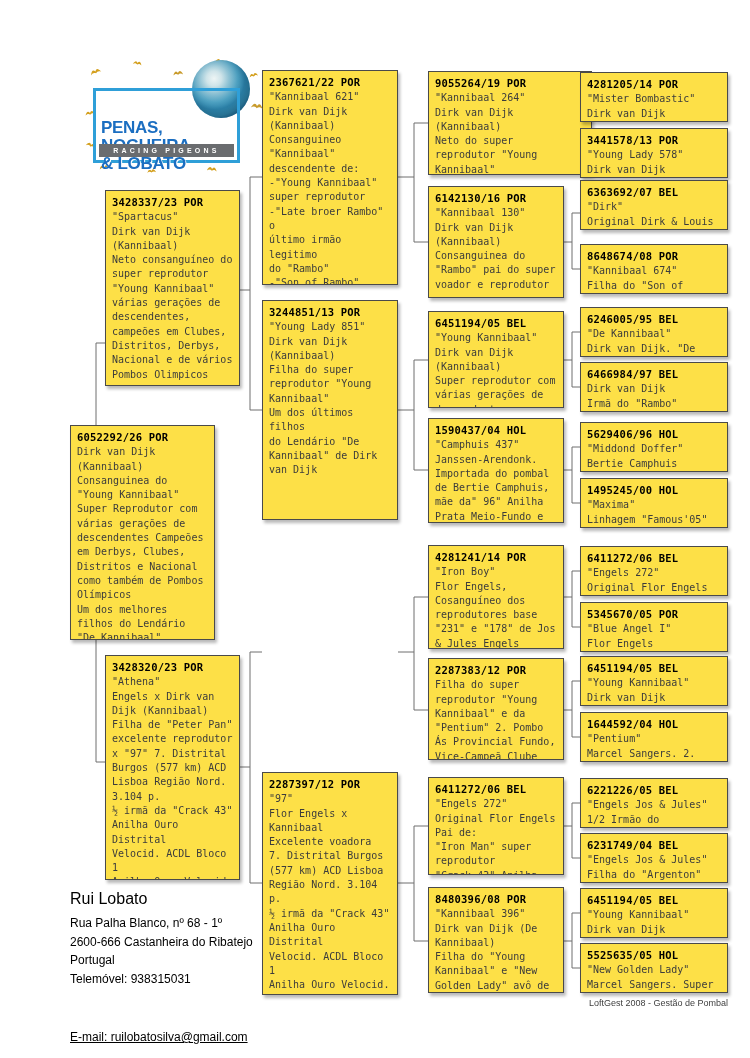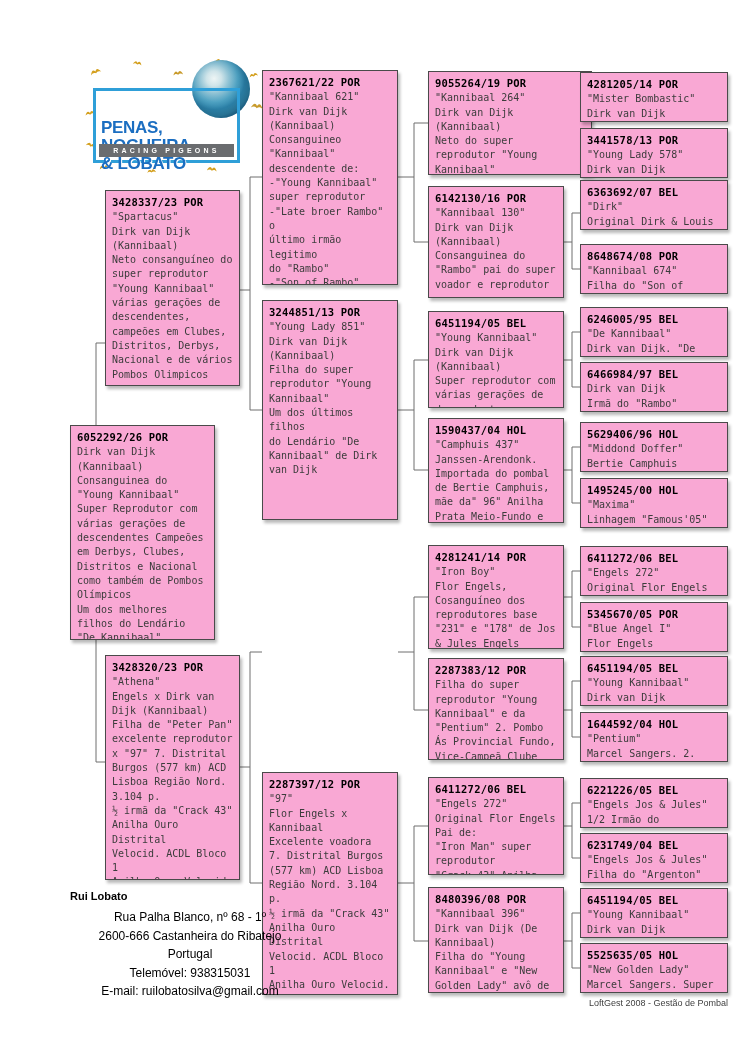--- a/index.html
+++ b/index.html
@@ -1,21 +1,21 @@
 <!DOCTYPE html>
 <html><head>
 <meta charset="utf-8">
 <style>
   html,body{margin:0;padding:0;background:#e9e9e9;}
   #page{position:relative;width:750px;height:1058px;background:#ffffff;overflow:hidden;
         font-family:"Liberation Sans",sans-serif;}
   
   #connectors{position:absolute;left:0;top:0;z-index:0;}
   
-  .pbox{position:absolute;box-sizing:border-box;background:#f9a8d4;border:1px solid #4a4a4a;
+  .pbox{position:absolute;box-sizing:border-box;background:#fde047;border:1px solid #4a4a4a;
         box-shadow:2px 3px 3px rgba(0,0,0,.28);padding:4px 3px 0 6px;z-index:1;
         font-family:"DejaVu Sans Mono","Liberation Mono",monospace;font-size:10px;
         line-height:14.3px;color:#3c3c3c;overflow:hidden;}
   .ring{font-weight:bold;color:#000;font-size:10.5px;margin-bottom:1px;letter-spacing:.2px;}
   .pbody{white-space:pre-line;}
   .b0{left:105px;top:190px;width:135px;height:196px}
   .b1{left:70px;top:425px;width:145px;height:215px}
   .b2{left:105px;top:655px;width:135px;height:225px}
   .b3{left:262px;top:70px;width:136px;height:215px}
   .b4{left:262px;top:300px;width:136px;height:220px}
@@ -55,23 +55,23 @@
   #logo-banner{position:absolute;left:3px;right:3px;bottom:3px;height:13px;background:#6a6c6f;
                color:#ffffff;font-size:7px;font-weight:bold;letter-spacing:3.2px;
                text-align:center;line-height:13px;}
   #globe{position:absolute;left:107px;top:2px;width:58px;height:58px;border-radius:50%;
          background:radial-gradient(circle at 38% 32%, #eef5f5 0%, #cfe4e9 14%, #8fc2d4 28%,
                     #4fa2c2 44%, #2f86ad 58%, #3a93b5 70%, #1f638b 84%, #175479 100%);
          box-shadow:inset -4px -5px 8px rgba(9,60,92,.5);}
   .bird{position:absolute;}
   
   #owner{position:absolute;left:70px;top:890px;width:240px;color:#000;z-index:1;}
-  #owner-name{font-size:11px;font-weight:bold;margin-bottom:6px;}
-  .owner-line{font-size:12px;line-height:18.5px;text-align:center;}
-  #owner-email{cursor:pointer;}
+  #owner-name{font-size:16px;font-weight:normal;margin-bottom:6px;}
+  .owner-line{font-size:12px;line-height:18.5px;}
+  #owner-email{text-decoration:underline;cursor:pointer;margin-top:40px;}
   
   #footer{position:absolute;right:22px;top:998px;font-size:9px;color:#3f3f3f;text-align:right;}
 </style>
 </head>
 <body>
 
 <div id="page">
 
   <svg id="connectors" width="750" height="1058" viewBox="0 0 750 1058">
     <path fill="none" stroke="#6e6e6e" stroke-width="1" d="

